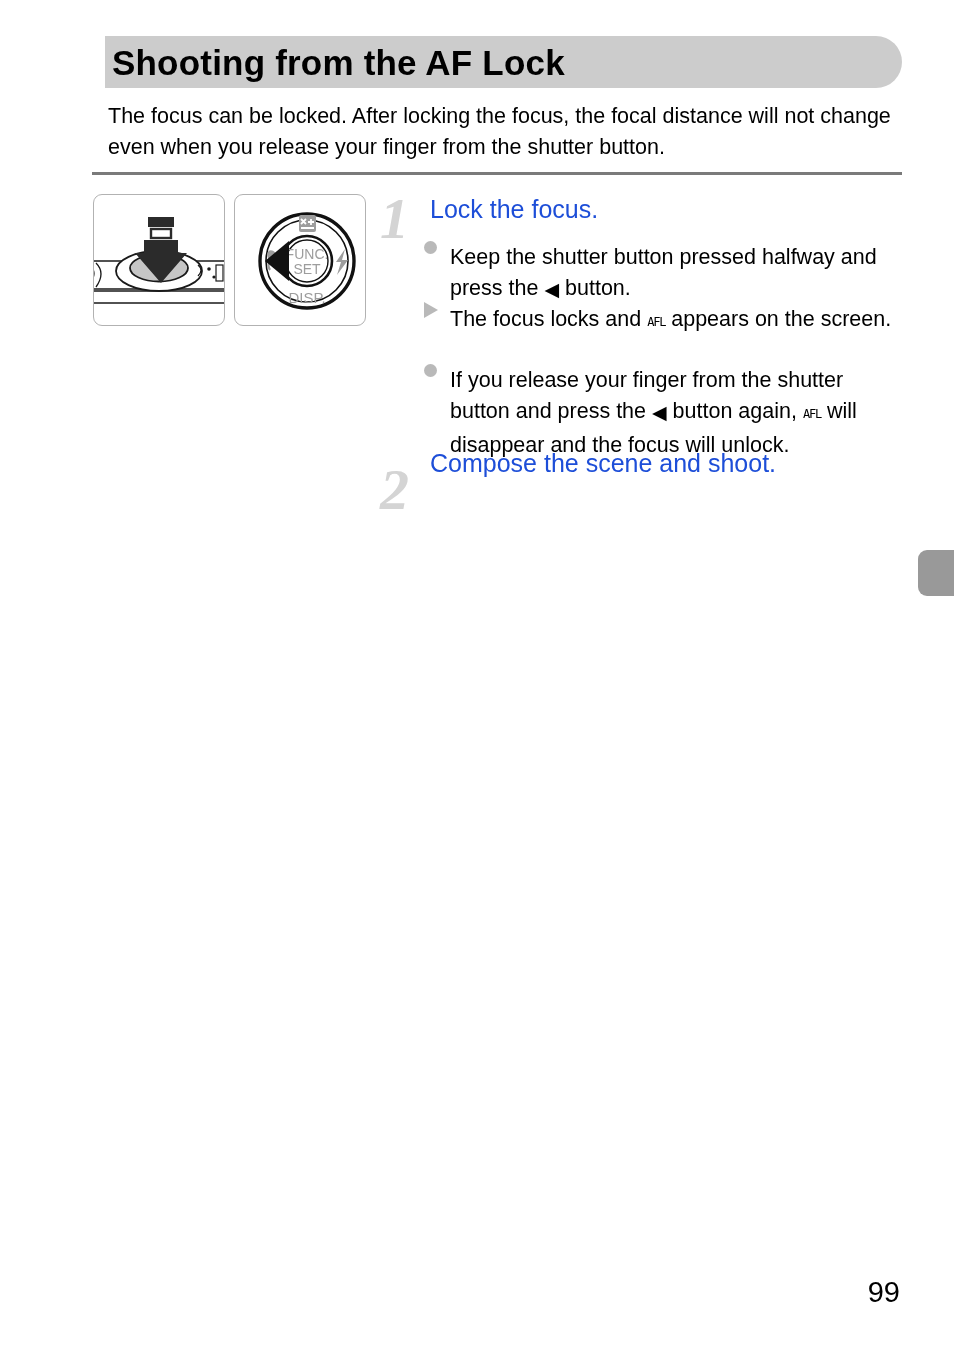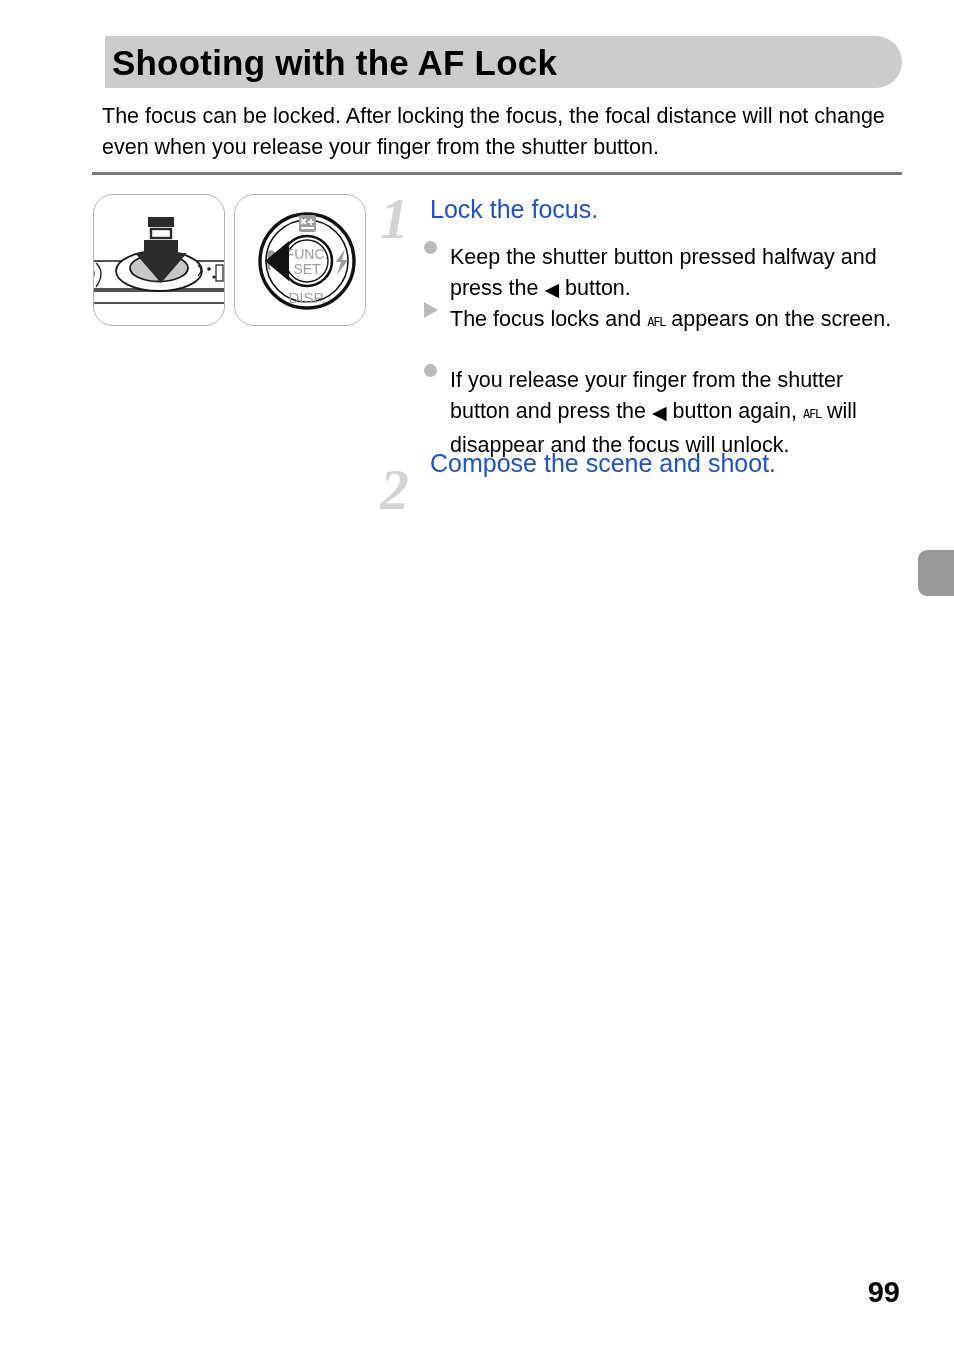--- a/index.html
+++ b/index.html
@@ -36,21 +36,21 @@
     font-size: 35px;
     font-weight: bold;
     letter-spacing: 0.2px;
     color: #000;
     white-space: nowrap;
   }
 
   
   .intro {
     position: absolute;
-    left: 102px;
+    left: 108px;
     top: 101px;
     width: 800px;
     font-size: 21.5px;
     line-height: 31px;
     color: #000;
   }
 
   
   .divider {
     position: absolute;
@@ -59,21 +59,21 @@
     width: 810px;
     height: 3px;
     background: #7a7a7a;
   }
 
   
   .panel {
     position: absolute;
     box-sizing: border-box;
     border: 1.6px solid #b2b2b2;
-    border-radius: 20px;
+    border-radius: 9px;
     background: #ffffff;
     overflow: hidden;
   }
   .panel-shutter { left: 93px; top: 194px; width: 132px; height: 132px; }
   .panel-dial    { left: 234px; top: 194px; width: 132px; height: 132px; }
 
   
   .step-num {
     position: absolute;
     font-family: "Liberation Serif", serif;
@@ -152,29 +152,29 @@
   }
 
   
   .page-num {
     position: absolute;
     left: 0;
     top: 1276px;
     width: 900px;
     text-align: right;
     font-size: 29px;
-    font-weight: bold;
+    font-weight: normal;
     color: #000;
   }
 </style>
 </head>
 <body>
 
 <div class="header-bar"></div>
-<div class="header-title">Shooting with the AF Lock</div>
+<div class="header-title">Shooting from the AF Lock</div>
 
 <div class="intro">The focus can be locked. After locking the focus, the focal distance will not change even when you release your finger from the shutter button.</div>
 
 <div class="divider"></div>
 
 <div class="panel panel-shutter">
   <svg viewBox="0 0 132 132" width="132" height="132">
 
     <path d="M -6 66 L 138 66 L 138 94 L -6 94 Z" fill="#ffffff" stroke="#1a1a1a" stroke-width="1.6"></path>
     <path d="M -6 96 L 138 96 L 138 108 L -6 108 Z" fill="#ffffff" stroke="#1a1a1a" stroke-width="1.4"></path>

